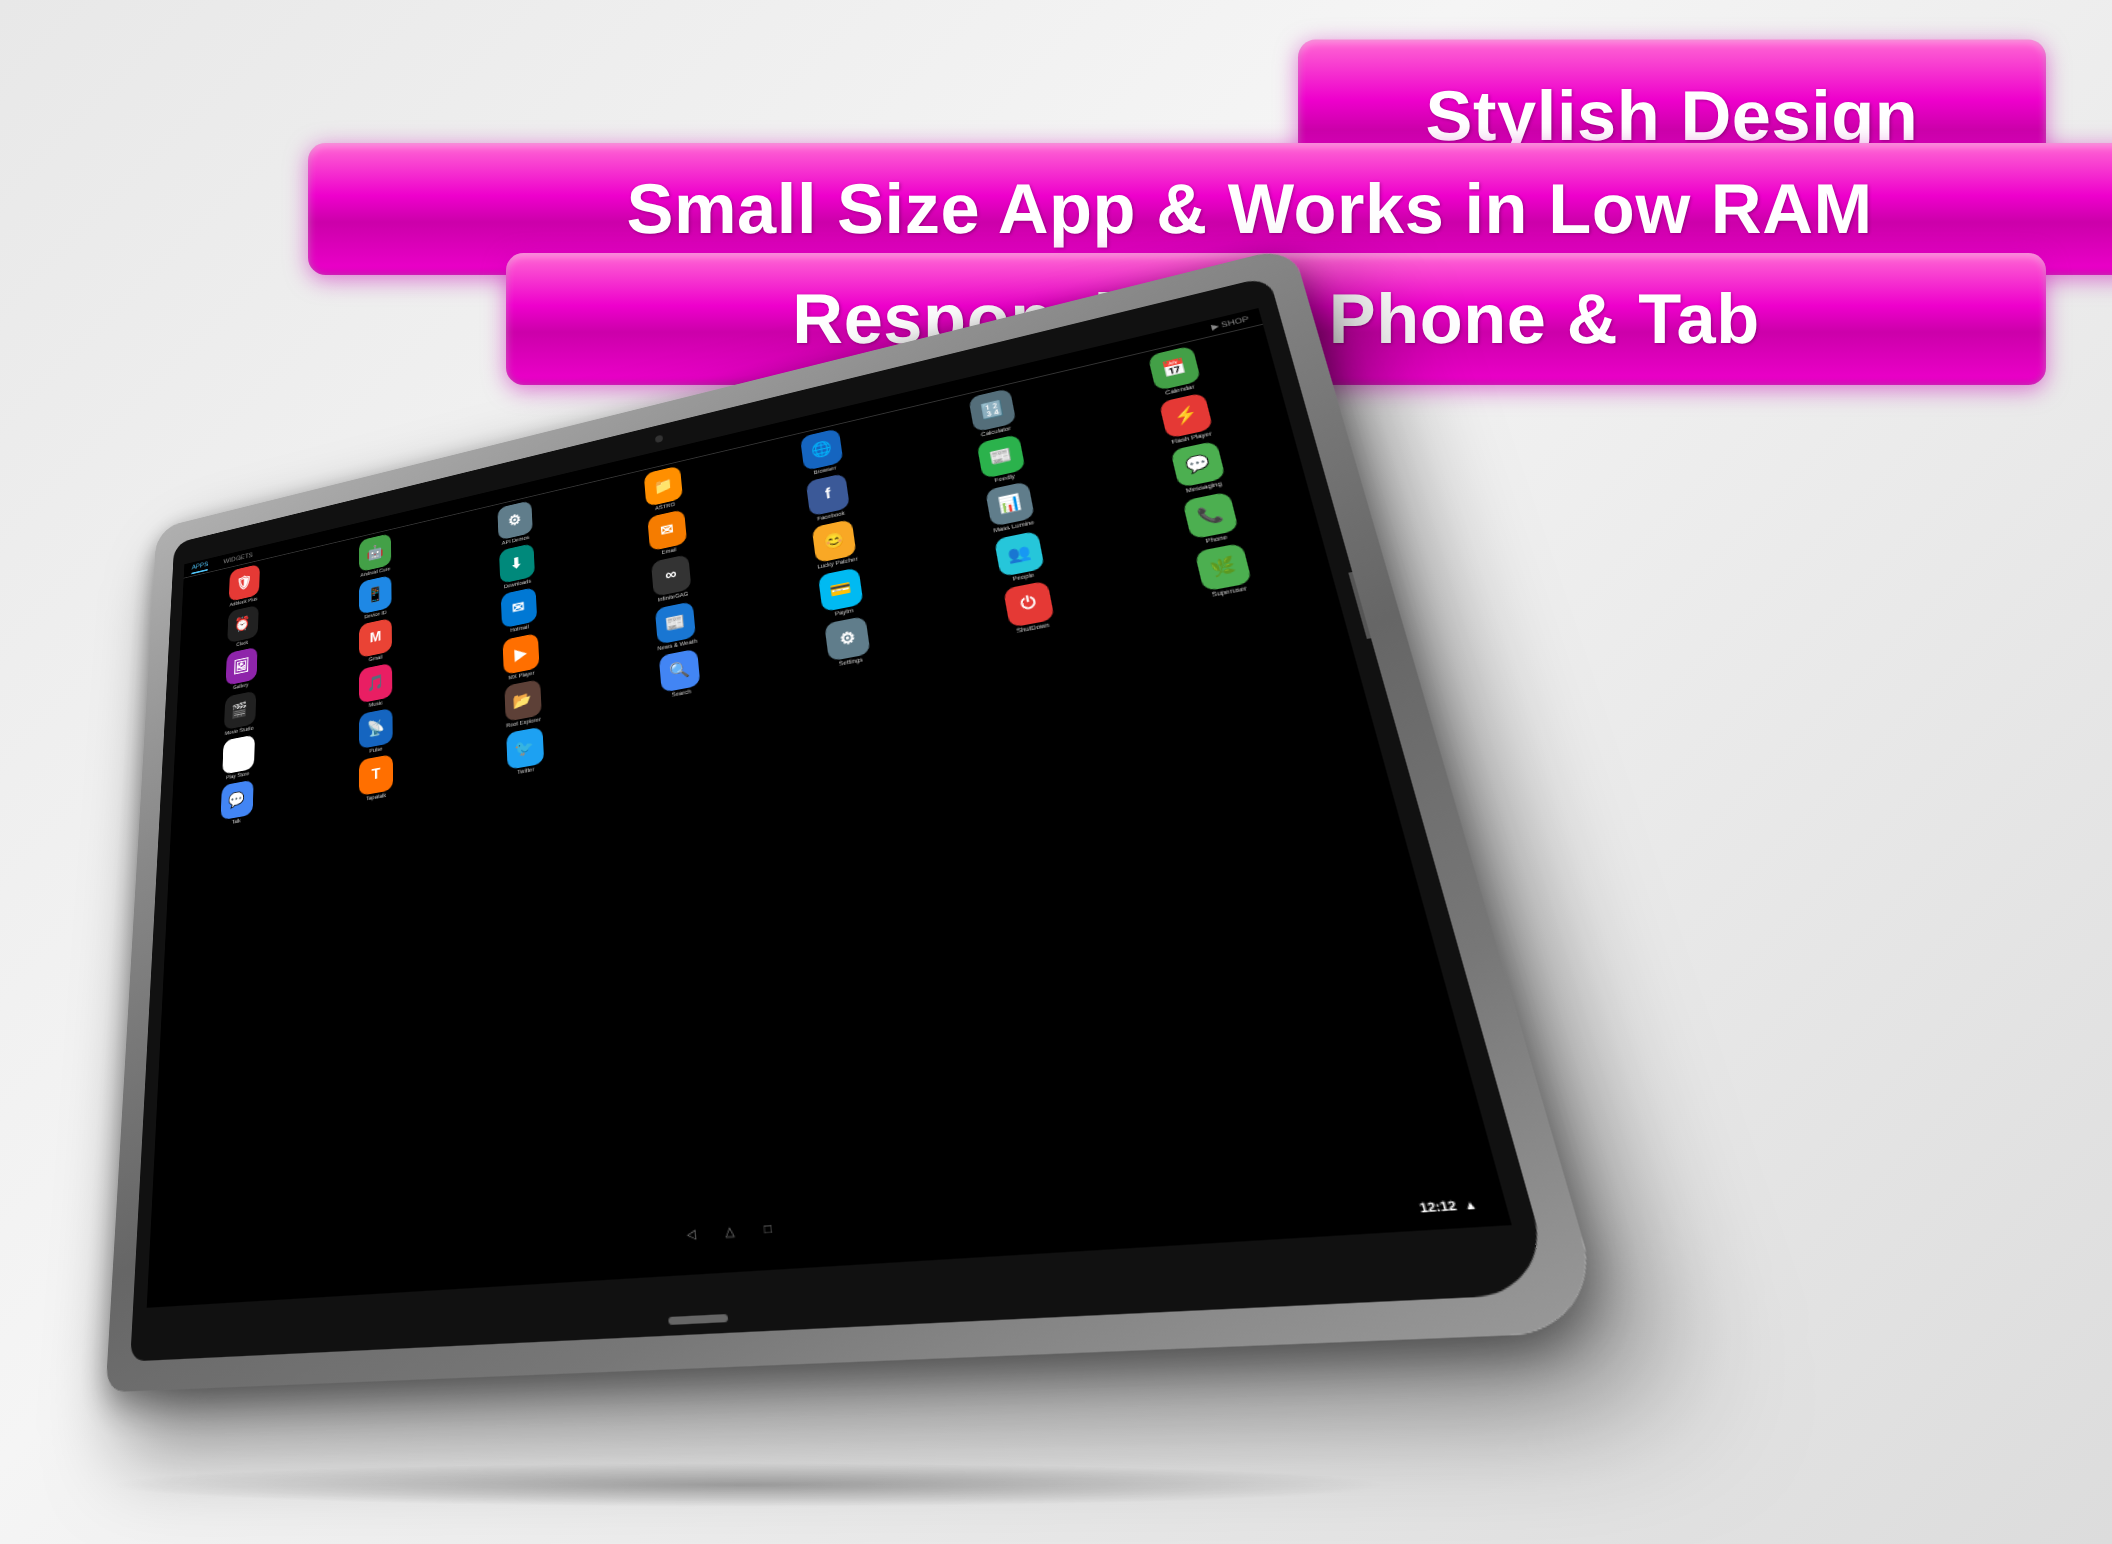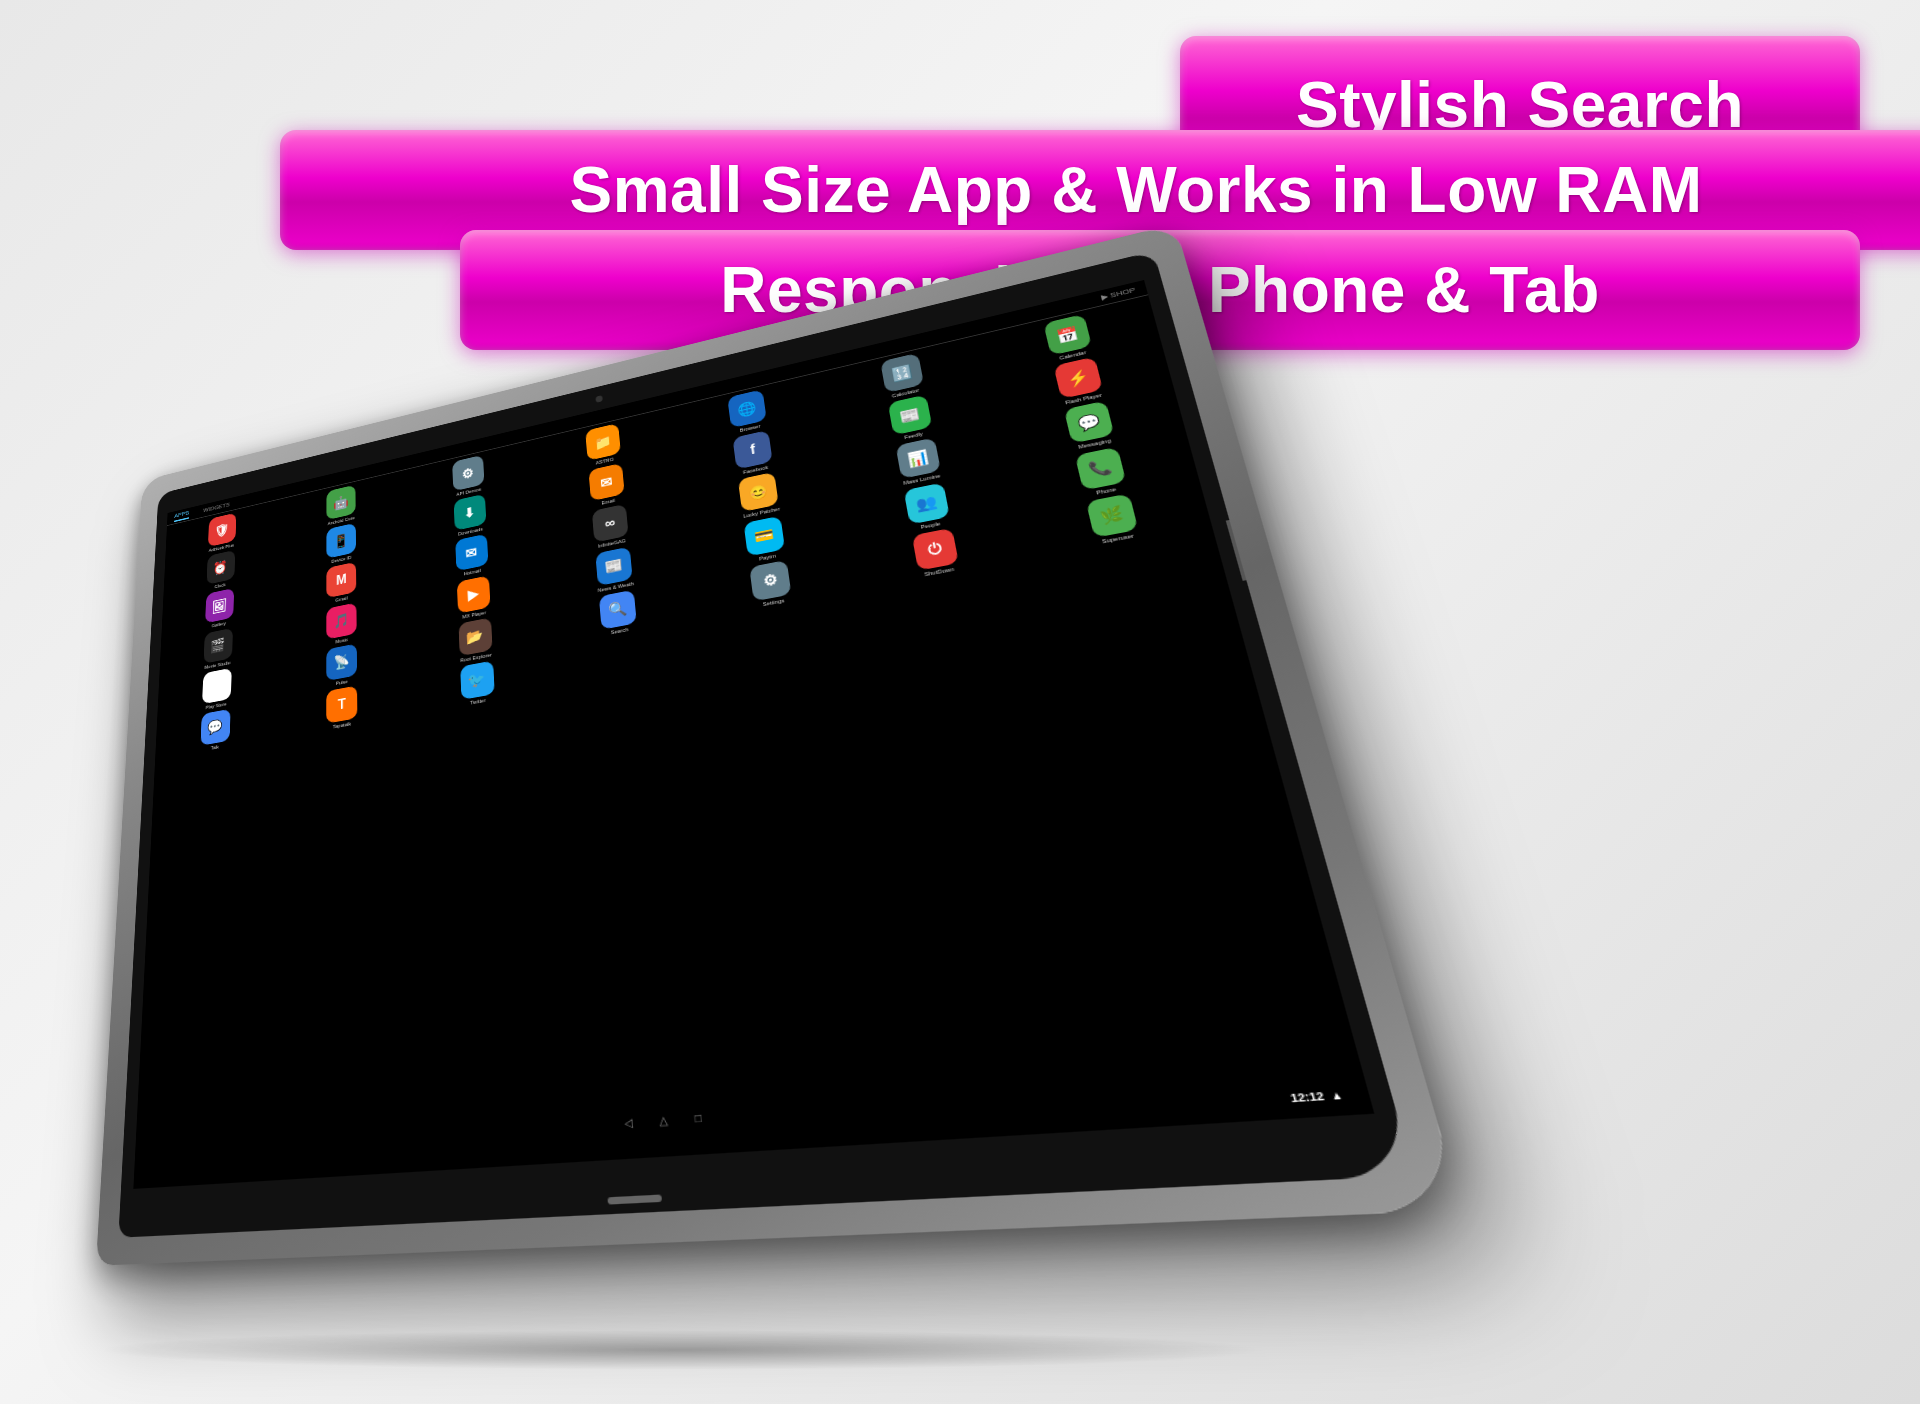--- a/index.html
+++ b/index.html
@@ -229,21 +229,21 @@
       width: 90%;
       height: 40px;
       background: radial-gradient(ellipse, rgba(0,0,0,0.3) 0%, transparent 70%);
       border-radius: 50%;
     }
   </style>
 </head>
 <body>
 
 <div class="badge badge-stylish">
-  <span>Stylish Search</span>
+  <span>Stylish Design</span>
 </div>
 
 <div class="badge badge-small">
   <span>Small Size App &amp; Works in Low RAM</span>
 </div>
 
 <div class="badge badge-responsive">
   <span>Responsive for Phone &amp; Tab</span>
 </div>
 

